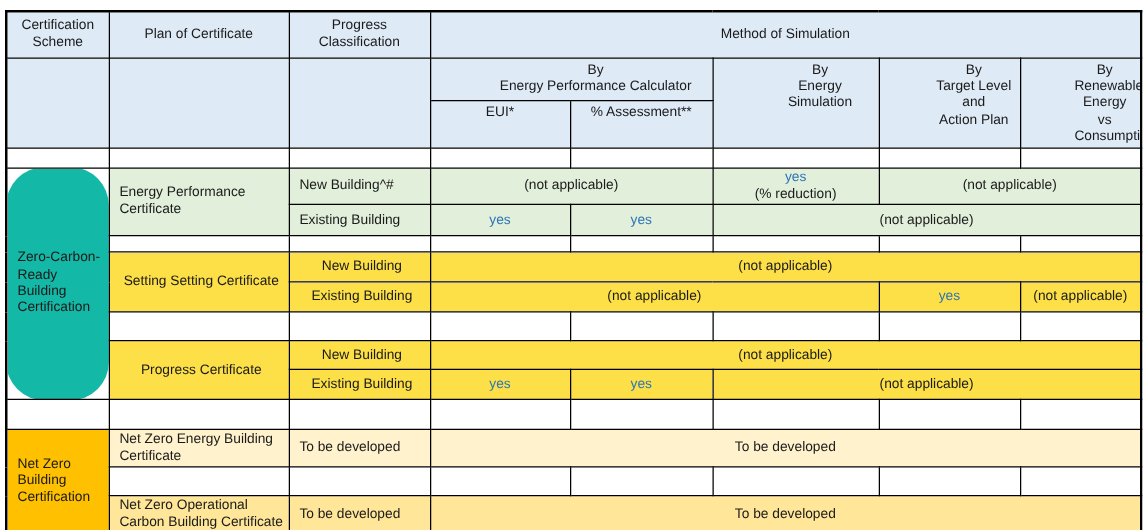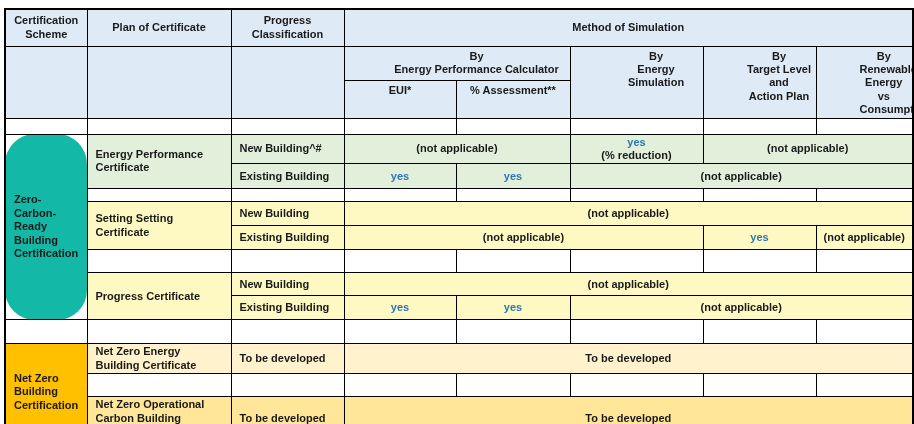--- a/index.html
+++ b/index.html
@@ -1,38 +1,38 @@
 <!DOCTYPE html>
 <html><head>
 <meta charset="utf-8">
 <style>
   html,body{margin:0;padding:0;background:#ffffff;}
   body{width:914px;height:424px;font-family:"Liberation Sans",sans-serif;color:#1a1a1a;}
-  .wrap{position:relative;width:914px;height:424px;font-weight:bold;}
+  .wrap{position:relative;width:914px;height:424px;}
   table.tbl{
     border-collapse:collapse;table-layout:fixed;width:908px;
     position:absolute;left:4px;top:8px;
     border:2px solid #000;
   }
   td{
     border:1px solid #000;
     padding:1px 4px;
     font-size:11px;
     line-height:1.22;
     text-align:center;
     vertical-align:middle;
     overflow:hidden;
   }
   .preline{white-space:pre-line;padding-left:43px;}
   .vtop{vertical-align:top;padding-top:3px;}
   .left{text-align:left;padding-left:8px;}
   .hdr{background:#DEEAF6;}
   .zcr{background:#14b8a6;border-radius:30px;}
   .epc{background:#E2EFDA;}
-  .grp{background:#fef9c3;}
+  .grp{background:#fde047;text-align:center;}
   .gold{background:#FFC000;}
   .ly{background:#FFF2CC;}
   .my{background:#FFE699;}
   .yes{color:#2E75B6;}
   .note{color:#1a1a1a;}
 </style>
 </head>
 <body>
 
 <div class="wrap">

